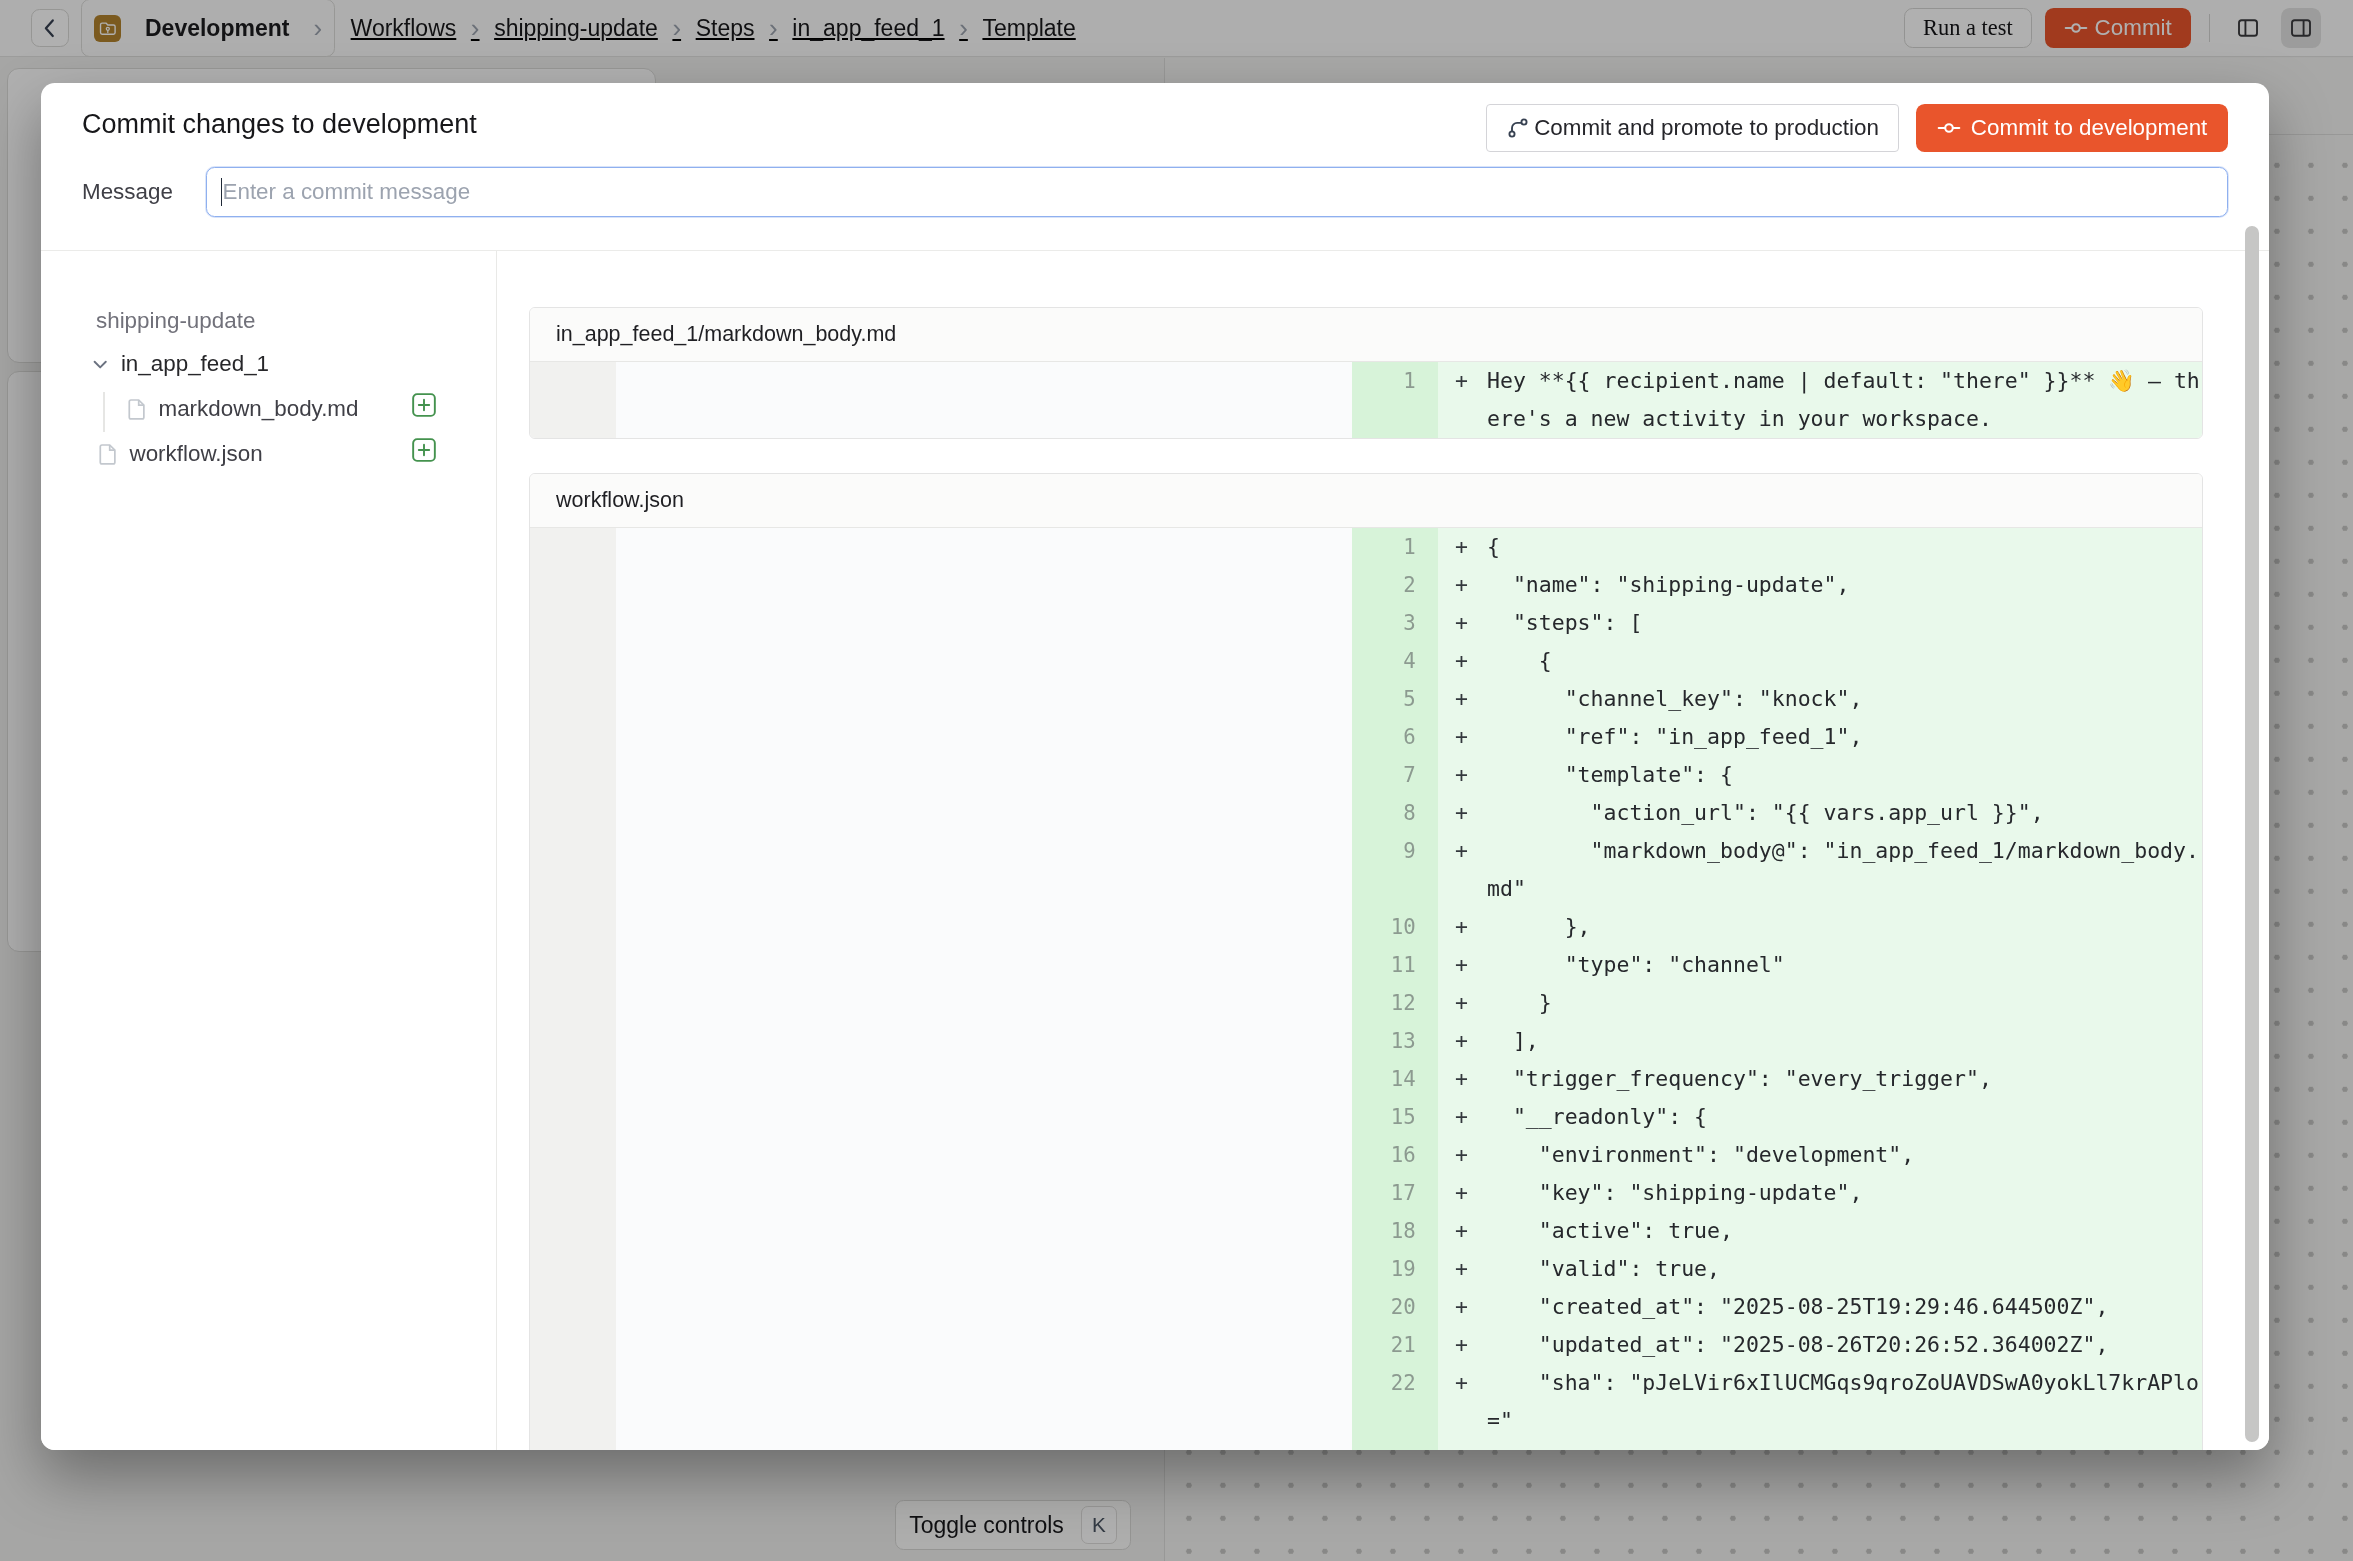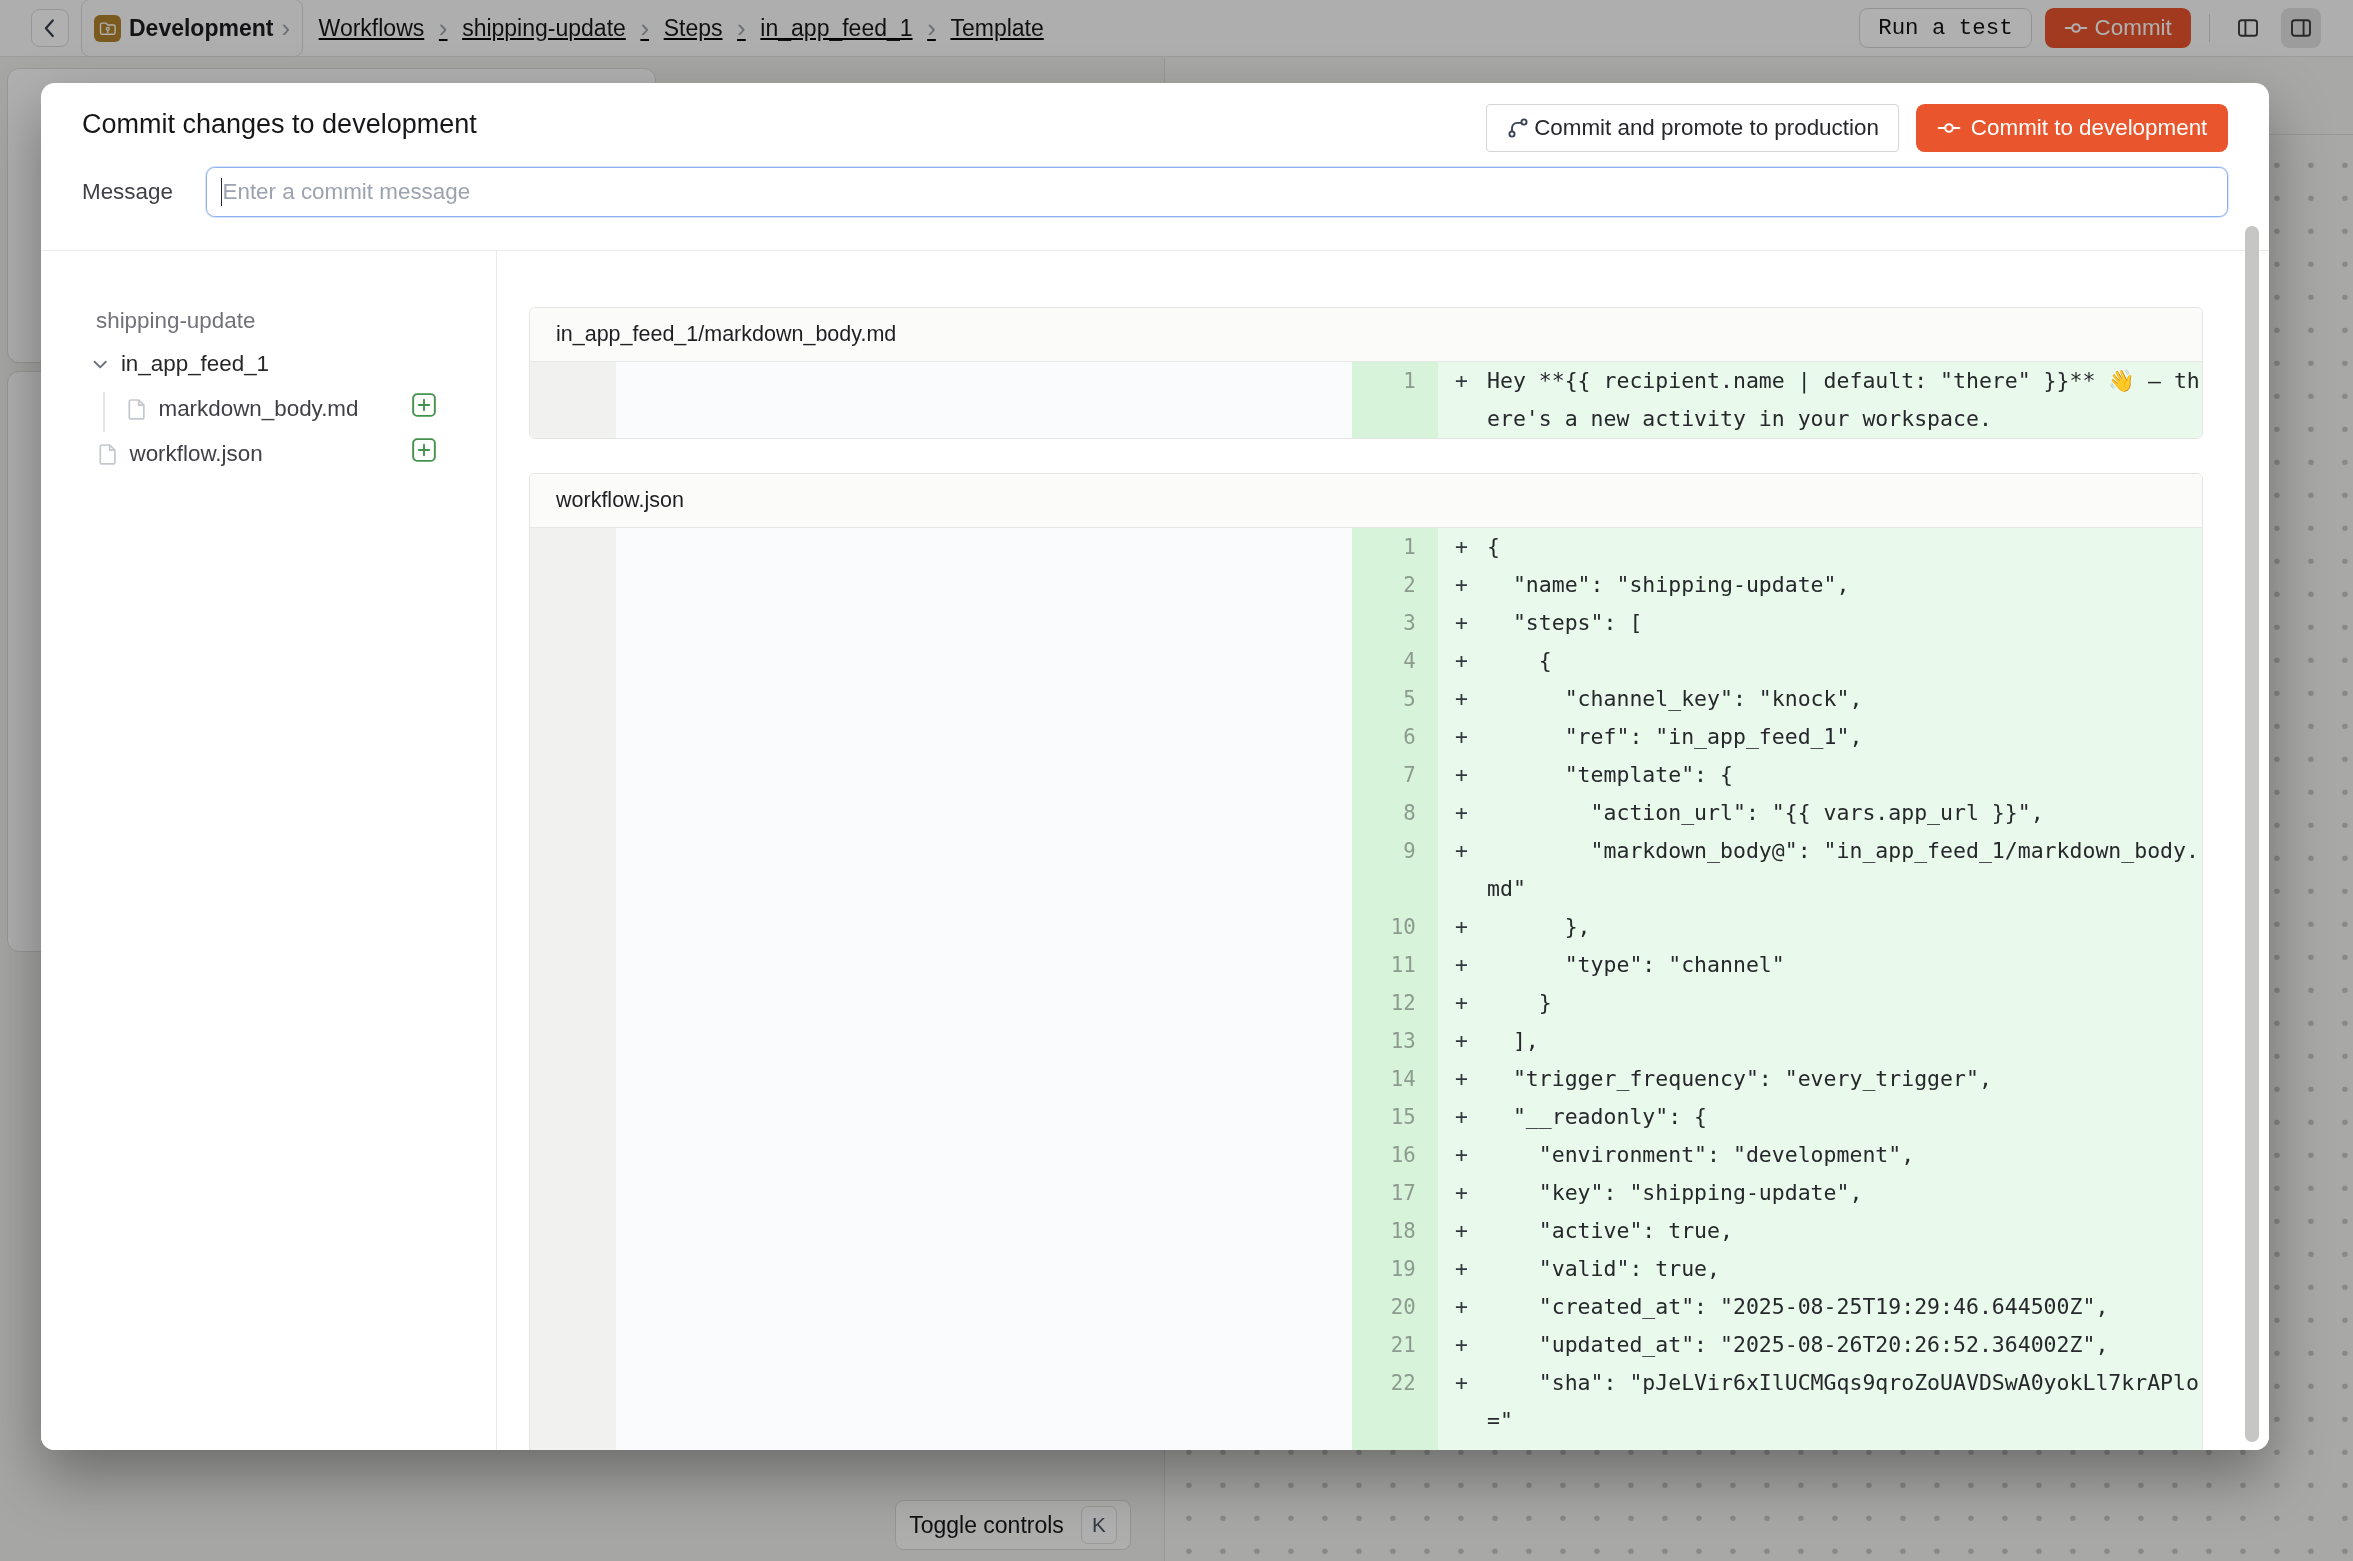--- a/index.html
+++ b/index.html
@@ -14,33 +14,33 @@
     border-bottom:0.9px solid #e3e3e1; display:flex; align-items:center;
     padding:0 33px 0 31px; box-sizing:border-box; z-index:1;
   }
   .icon-btn {
     width:38px; height:38px; border:0.9px solid #d9d9d7; border-radius:8.6px;
     background:#fff; display:flex; align-items:center; justify-content:center;
     flex:none; cursor:pointer; padding:0;
   }
   .env-badge {
     margin-left:12px; height:40px; border:0.9px solid #dcdcda; border-radius:8.6px;
-    background:#fdfdfc; display:flex; align-items:center; gap:8px; padding:8px 12px;
+    background:#fdfdfc; display:flex; align-items:center; gap:24px; padding:8px 12px;
     cursor:pointer;
   }
   .env-icon { width:27px; height:27px; border-radius:6px; background:#b3832d;
     display:flex; align-items:center; justify-content:center; }
   .env-label { font-size:23px; font-weight:600; color:#1c1c1f; }
   .crumb-sep { font-size:26px; color:#9ca3af; line-height:1; }
   .breadcrumbs { display:flex; align-items:center; gap:14.6px; margin-left:15.5px;text-decoration:underline; }
   .crumb { font-size:23px; color:#18181b; cursor:pointer; }
   .topbar-right { margin-left:auto; display:flex; align-items:center; gap:13px; }
   .btn-run {
     height:40px; border:0.9px solid #d6d6d4; border-radius:8.6px; background:#fff;
-    font-size:22.4px; color:#141417; padding:0 18px; font-family:Liberation Mono, monospace; cursor:pointer;
+    font-size:22.4px; color:#141417; padding:0 18px; font-family:Liberation Serif, serif; cursor:pointer;
   }
   .btn-commit-top {
     height:40px; border:none; border-radius:8.6px; background:#e9552c; color:#fff;
     font-size:22.4px; padding:0 19px; display:flex; align-items:center; gap:7px;
     font-family:inherit; cursor:pointer;
   }
   .tb-divider { width:0.9px; height:27.5px; background:#d4d4d2; margin:0 5.2px; }
   .panel-toggle { border:none; background:transparent; width:40px; height:40px;
     border-radius:8.6px; display:flex; align-items:center; justify-content:center; cursor:pointer; }
   .panel-toggle.active { background:rgba(0,0,0,0.10); }

